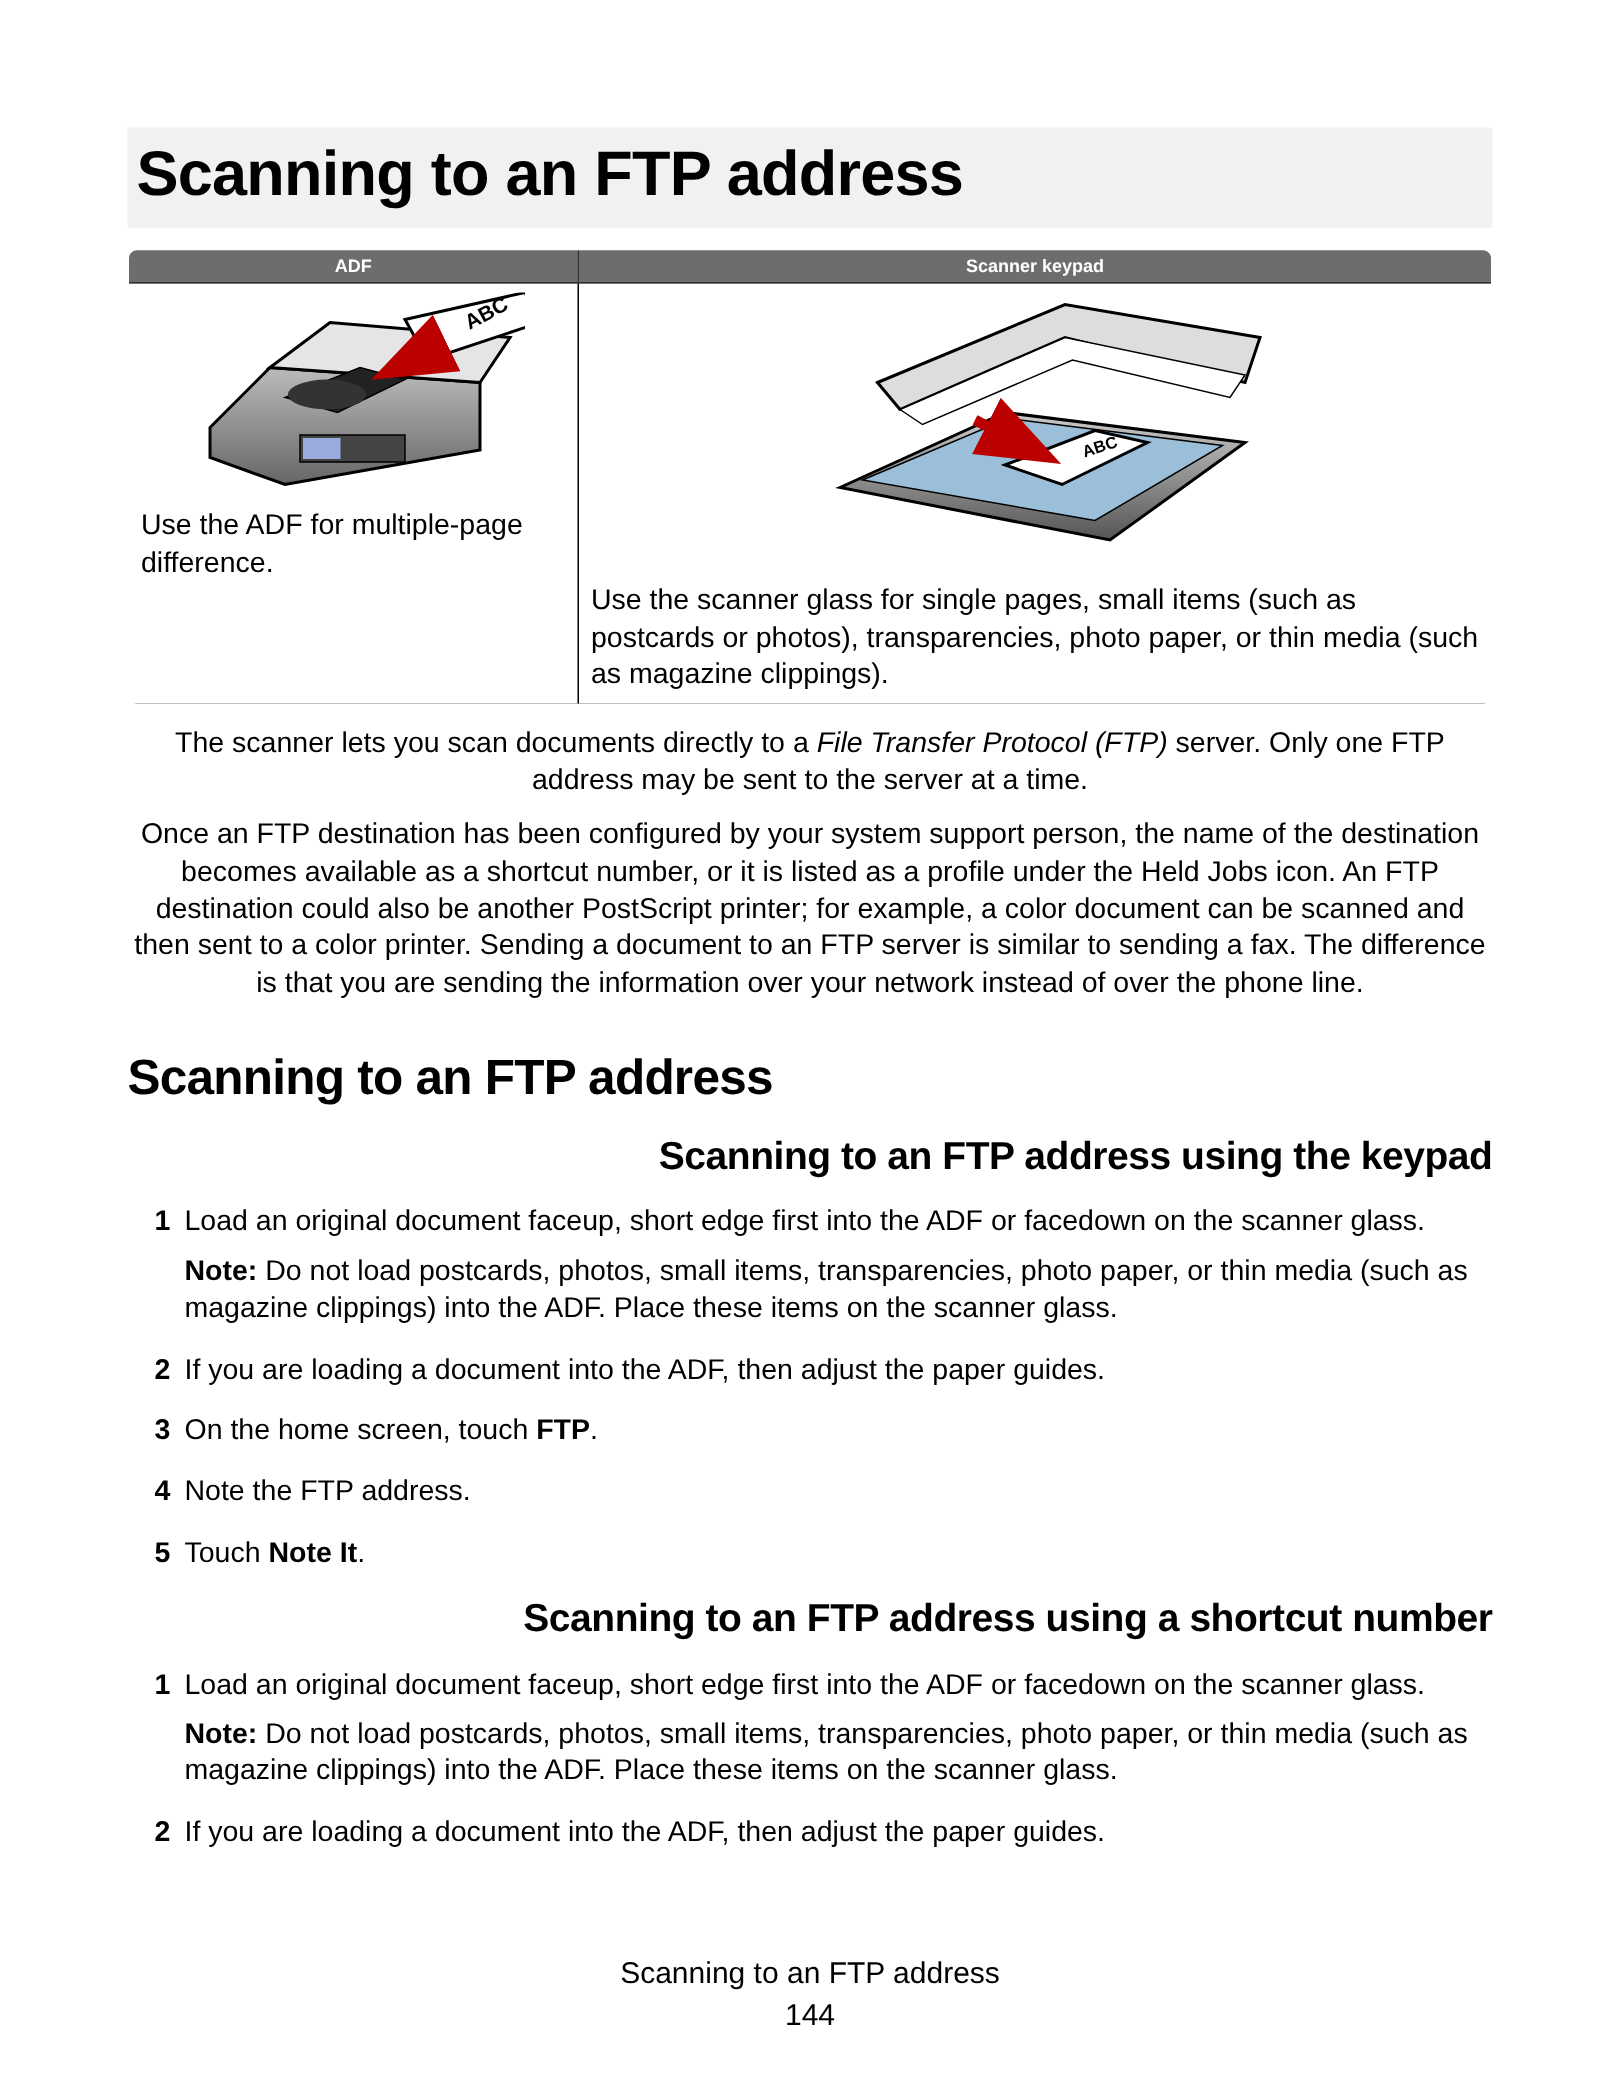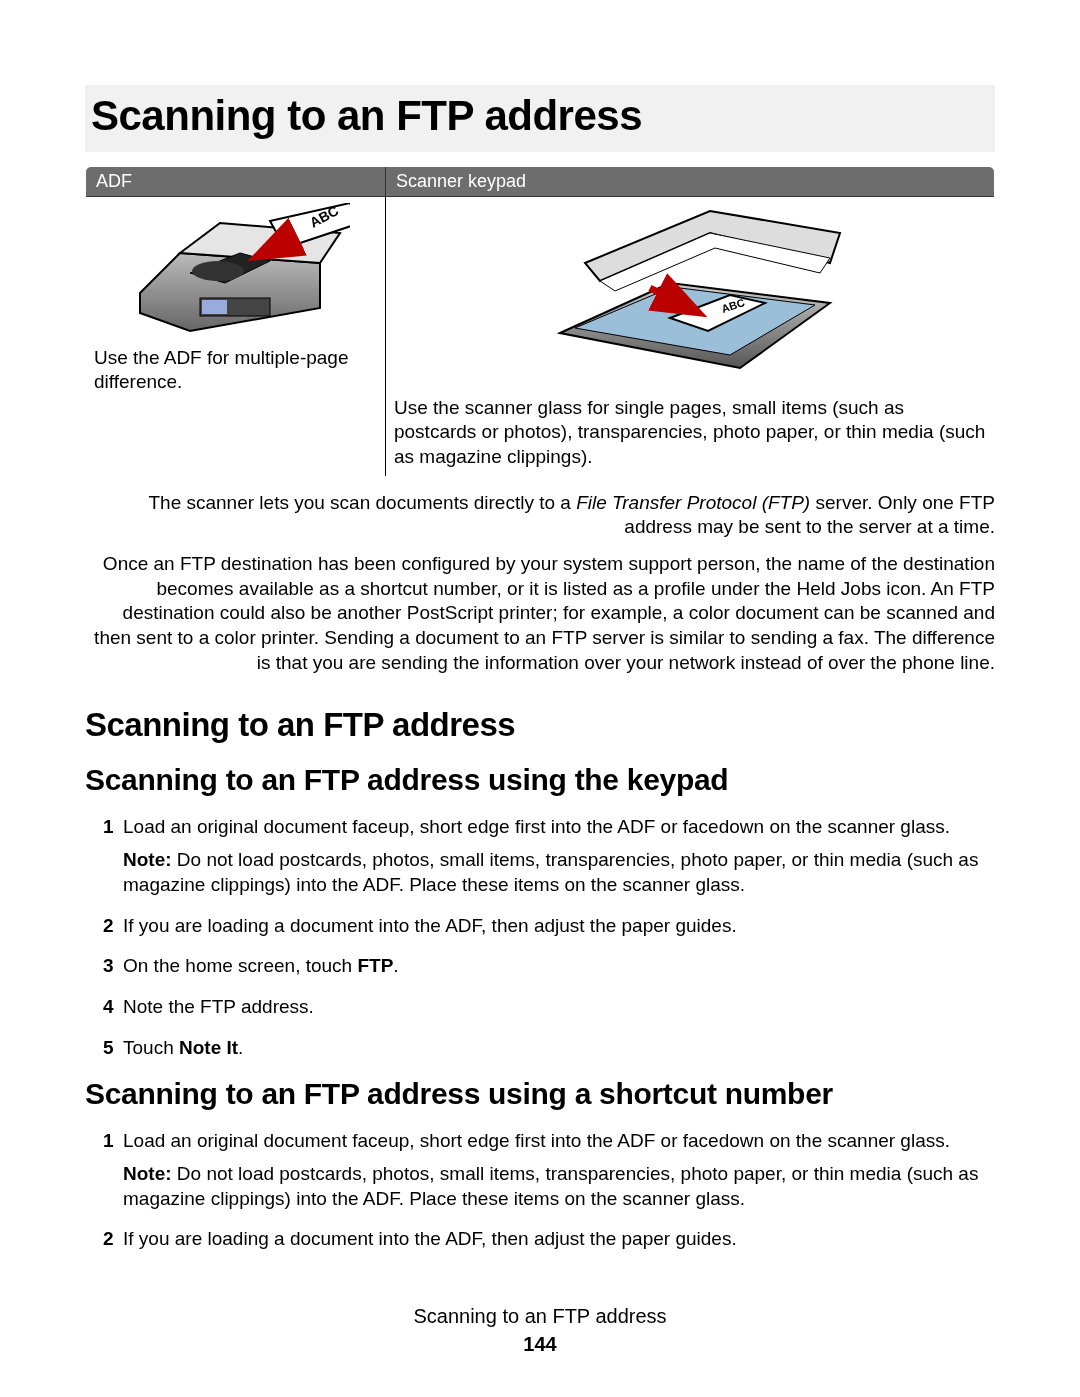--- a/index.html
+++ b/index.html
@@ -26,49 +26,50 @@
     border-collapse: collapse;
     width: 100%;
     margin-bottom: 14px;
     border: 1px solid #000;
     border-radius: 6px;
     overflow: hidden;
   }
   table.imgtable th {
     background: #6d6d6d;
     color: #fff;
-    text-align: left;
-    font-weight: 400;
-    font-size: 18px;
+    text-align: center;
+    font-weight: 700;
+    font-size: 12px;
     padding: 3px 10px;
     border: 1px solid #333;
   }
   table.imgtable td {
     border: 1px solid #000;
     padding: 6px 8px 6px 8px;
     vertical-align: top;
     font-size: 19px;
   }
   .cell-left { width: 33%; }
   .cell-right { width: 67%; }
   .illus-wrap { text-align:center; margin-bottom:6px;}
-  p.body { margin: 8px 0 12px 0; text-align: right; }
+  p.body { margin: 8px 0 12px 0; text-align: center; }
   h2.section {
     font-size: 33px;
     font-weight: 800;
     margin-top: 28px;
     margin-bottom: 10px;
     letter-spacing: -0.5px;
   }
   h3.subsection {
-    font-size: 30px;
+    font-size: 26px;
     font-weight: 800;
     margin-top: 14px;
     margin-bottom: 8px;
     letter-spacing: -0.3px;
+    text-align: right;
   }
   ol.steps { list-style: none; counter-reset: step; margin-left: 18px; }
   ol.steps > li {
     counter-increment: step;
     margin: 16px 0 10px 0;
     padding-left: 20px;
     position: relative;
   }
   ol.steps > li::before {
     content: counter(step);
@@ -78,21 +79,21 @@
     top: 0;
   }
   .notepara { margin-top: 8px; }
   .footer {
     position: absolute;
     bottom: 40px;
     left: 0; right: 0;
     text-align: center;
     font-size: 20px;
   }
-  .footer .pnum { font-weight: 700; margin-top:2px;}
+  .footer .pnum { font-weight: 400; margin-top:2px;}
   .italic { font-style: italic; }
   .bold { font-weight: 700; }
 </style>
 </head>
 <body>
 
 <h1 class="chapter">Scanning to an FTP address</h1>
 
 <table class="imgtable">
   <thead>

